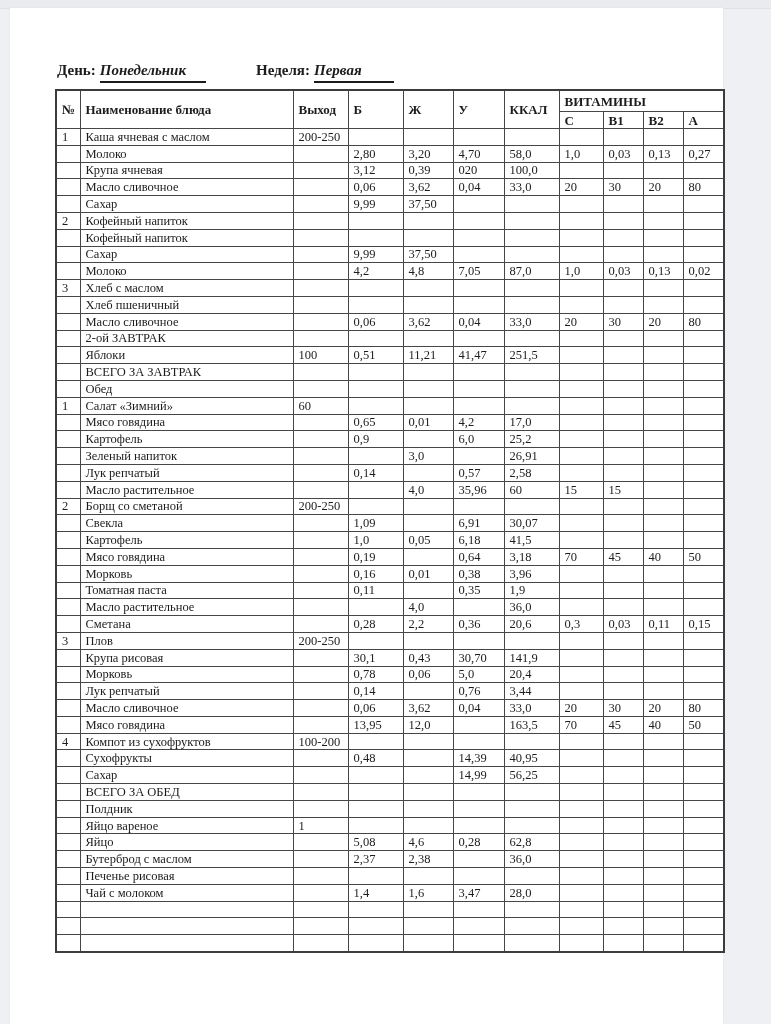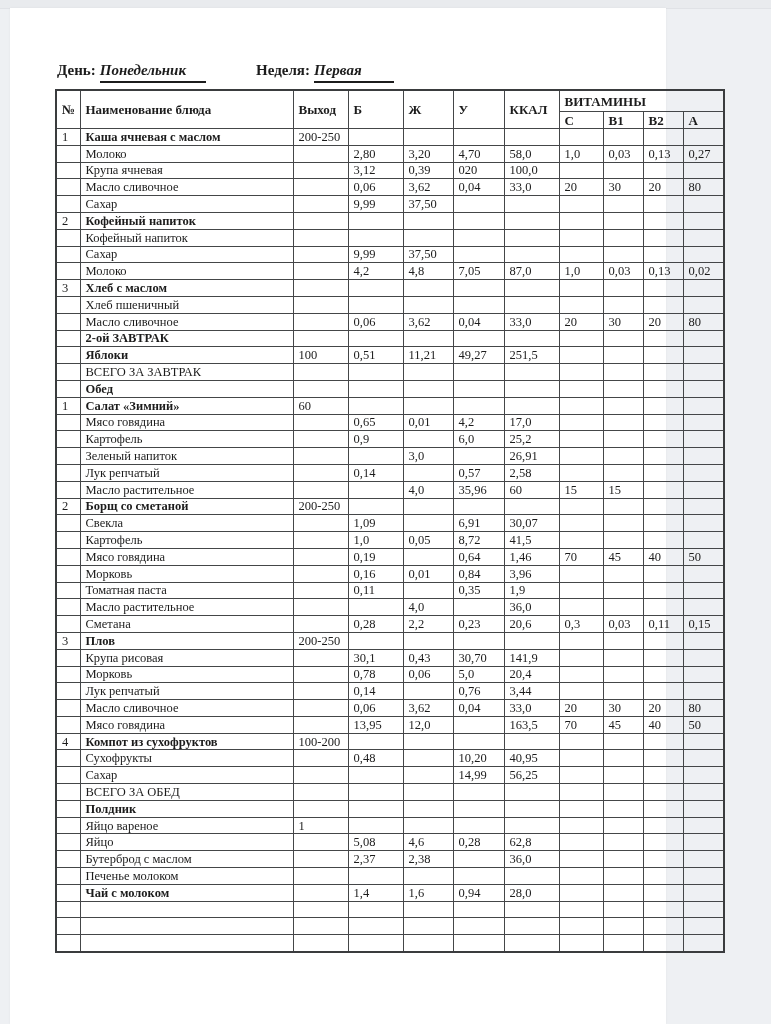--- a/index.html
+++ b/index.html
@@ -10,21 +10,21 @@
     color: #1c1c1c;
     overflow: hidden;
   }
   .topstrip {
     position: absolute; left: 0; top: 0; width: 771px; height: 8px;
     background: #e9ebee; border-bottom: 1px solid #e0e2e6;
   }
   .page {
     position: absolute;
     left: 10px; top: 8px;
-    width: 656px; height: 1016px;
+    width: 713px; height: 1016px;
     background: #ffffff;
     box-shadow: 0 0 2px rgba(0,0,0,0.06);
   }
   .heading {
     margin: 52px 0 6px 47px;
     font-size: 15px; line-height: 21px;
     font-weight: bold;
     white-space: nowrap;
   }
   .heading .lbl { font-weight: bold; }
@@ -59,21 +59,21 @@
     height: 20px;
     line-height: 15px;
   }
   table.menu thead tr.sub th { height: 16px; }
   table.menu tbody td {
     font-size: 12.5px;
     height: 15.8px;
     line-height: 14px;
     font-weight: normal;
   }
-  table.menu tbody td.b { font-weight: bold; }
+  table.menu tbody td.b { font-weight: normal; }
 </style>
 </head>
 <body>
 
 <div class="topstrip"></div>
 
 <div class="page">
 
   <div class="heading">
     <span class="lbl">День:</span><span class="uval day-val">Понедельник</span><span class="lbl week-lbl">Неделя:</span><span class="uval week-val">Первая</span>
@@ -280,21 +280,21 @@
           <td></td>
           <td></td>
           <td></td>
         </tr>
         <tr>
           <td></td>
           <td class="b">Яблоки</td>
           <td>100</td>
           <td>0,51</td>
           <td>11,21</td>
-          <td>49,27</td>
+          <td>41,47</td>
           <td>251,5</td>
           <td></td>
           <td></td>
           <td></td>
           <td></td>
         </tr>
         <tr>
           <td></td>
           <td>ВСЕГО ЗА ЗАВТРАК</td>
           <td></td>
@@ -423,47 +423,47 @@
           <td></td>
           <td></td>
           <td></td>
         </tr>
         <tr>
           <td></td>
           <td>Картофель</td>
           <td></td>
           <td>1,0</td>
           <td>0,05</td>
-          <td>8,72</td>
+          <td>6,18</td>
           <td>41,5</td>
           <td></td>
           <td></td>
           <td></td>
           <td></td>
         </tr>
         <tr>
           <td></td>
           <td>Мясо говядина</td>
           <td></td>
           <td>0,19</td>
           <td></td>
           <td>0,64</td>
-          <td>1,46</td>
+          <td>3,18</td>
           <td>70</td>
           <td>45</td>
           <td>40</td>
           <td>50</td>
         </tr>
         <tr>
           <td></td>
           <td>Морковь</td>
           <td></td>
           <td>0,16</td>
           <td>0,01</td>
-          <td>0,84</td>
+          <td>0,38</td>
           <td>3,96</td>
           <td></td>
           <td></td>
           <td></td>
           <td></td>
         </tr>
         <tr>
           <td></td>
           <td>Томатная паста</td>
           <td></td>
@@ -488,21 +488,21 @@
           <td></td>
           <td></td>
           <td></td>
         </tr>
         <tr>
           <td></td>
           <td>Сметана</td>
           <td></td>
           <td>0,28</td>
           <td>2,2</td>
-          <td>0,23</td>
+          <td>0,36</td>
           <td>20,6</td>
           <td>0,3</td>
           <td>0,03</td>
           <td>0,11</td>
           <td>0,15</td>
         </tr>
         <tr>
           <td>3</td>
           <td class="b">Плов</td>
           <td>200-250</td>
@@ -592,21 +592,21 @@
           <td></td>
           <td></td>
           <td></td>
         </tr>
         <tr>
           <td></td>
           <td>Сухофрукты</td>
           <td></td>
           <td>0,48</td>
           <td></td>
-          <td>10,20</td>
+          <td>14,39</td>
           <td>40,95</td>
           <td></td>
           <td></td>
           <td></td>
           <td></td>
         </tr>
         <tr>
           <td></td>
           <td>Сахар</td>
           <td></td>
@@ -679,38 +679,38 @@
           <td>2,38</td>
           <td></td>
           <td>36,0</td>
           <td></td>
           <td></td>
           <td></td>
           <td></td>
         </tr>
         <tr>
           <td></td>
-          <td>Печенье молоком</td>
+          <td>Печенье рисовая</td>
           <td></td>
           <td></td>
           <td></td>
           <td></td>
           <td></td>
           <td></td>
           <td></td>
           <td></td>
           <td></td>
         </tr>
         <tr>
           <td></td>
           <td class="b">Чай с молоком</td>
           <td></td>
           <td>1,4</td>
           <td>1,6</td>
-          <td>0,94</td>
+          <td>3,47</td>
           <td>28,0</td>
           <td></td>
           <td></td>
           <td></td>
           <td></td>
         </tr>
         <tr>
           <td></td>
           <td></td>
           <td></td>

